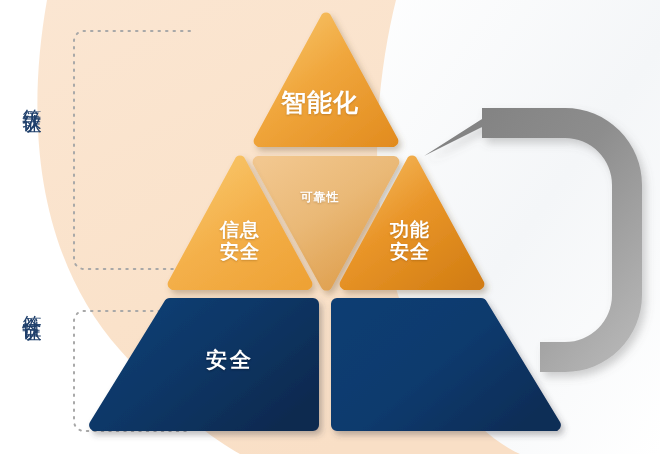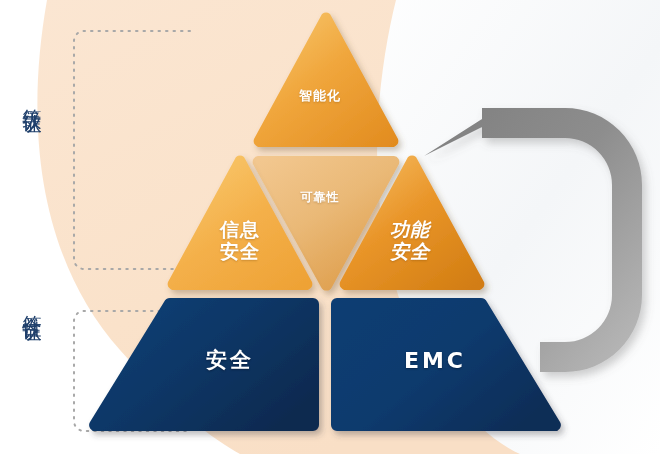--- a/index.html
+++ b/index.html
@@ -46,33 +46,33 @@
     font-weight: bold;
     text-align: center;
     white-space: pre-line;
     line-height: 1.18;
     user-select: none;
     font-family: "DejaVu Sans", "Liberation Sans", sans-serif;
     text-shadow: 0 1px 2px rgba(90,50,10,0.28);
   }
   #txt-intelligent {
     left: 250px; top: 88px; width: 140px;
-    font-size: 13px; letter-spacing: 1px;
+    font-size: 25px; letter-spacing: 1px;
   }
   #txt-reliability {
     left: 265px; top: 190px; width: 110px;
     font-size: 12px; letter-spacing: 1px;
   }
   #txt-infosec {
     left: 185px; top: 218px; width: 110px;
     font-size: 19px; letter-spacing: 1px;
   }
   #txt-funcsafe {
     left: 355px; top: 218px; width: 110px;
-    font-size: 19px; letter-spacing: 1px; font-style: italic;
+    font-size: 19px; letter-spacing: 1px;
   }
   #txt-safety {
     left: 150px; top: 348px; width: 160px;
     font-size: 21px; letter-spacing: 3px;
     text-shadow: 0 1px 2px rgba(0,10,30,0.45);
   }
   #txt-emc {
     left: 355px; top: 348px; width: 160px;
     font-size: 22px; letter-spacing: 3px;
     text-shadow: 0 1px 2px rgba(0,10,30,0.45);
@@ -256,15 +256,14 @@
   <div class="shape-text" id="txt-reliability">可靠性</div>
 
   <div class="shape-text" id="txt-infosec">信息
 安全</div>
 
   <div class="shape-text" id="txt-funcsafe">功能
 安全</div>
 
   <div class="shape-text" id="txt-safety">安全</div>
 
-  <div class="shape-text" id="txt-emc">EMC</div>
 
 </div>
 
 </body></html>

